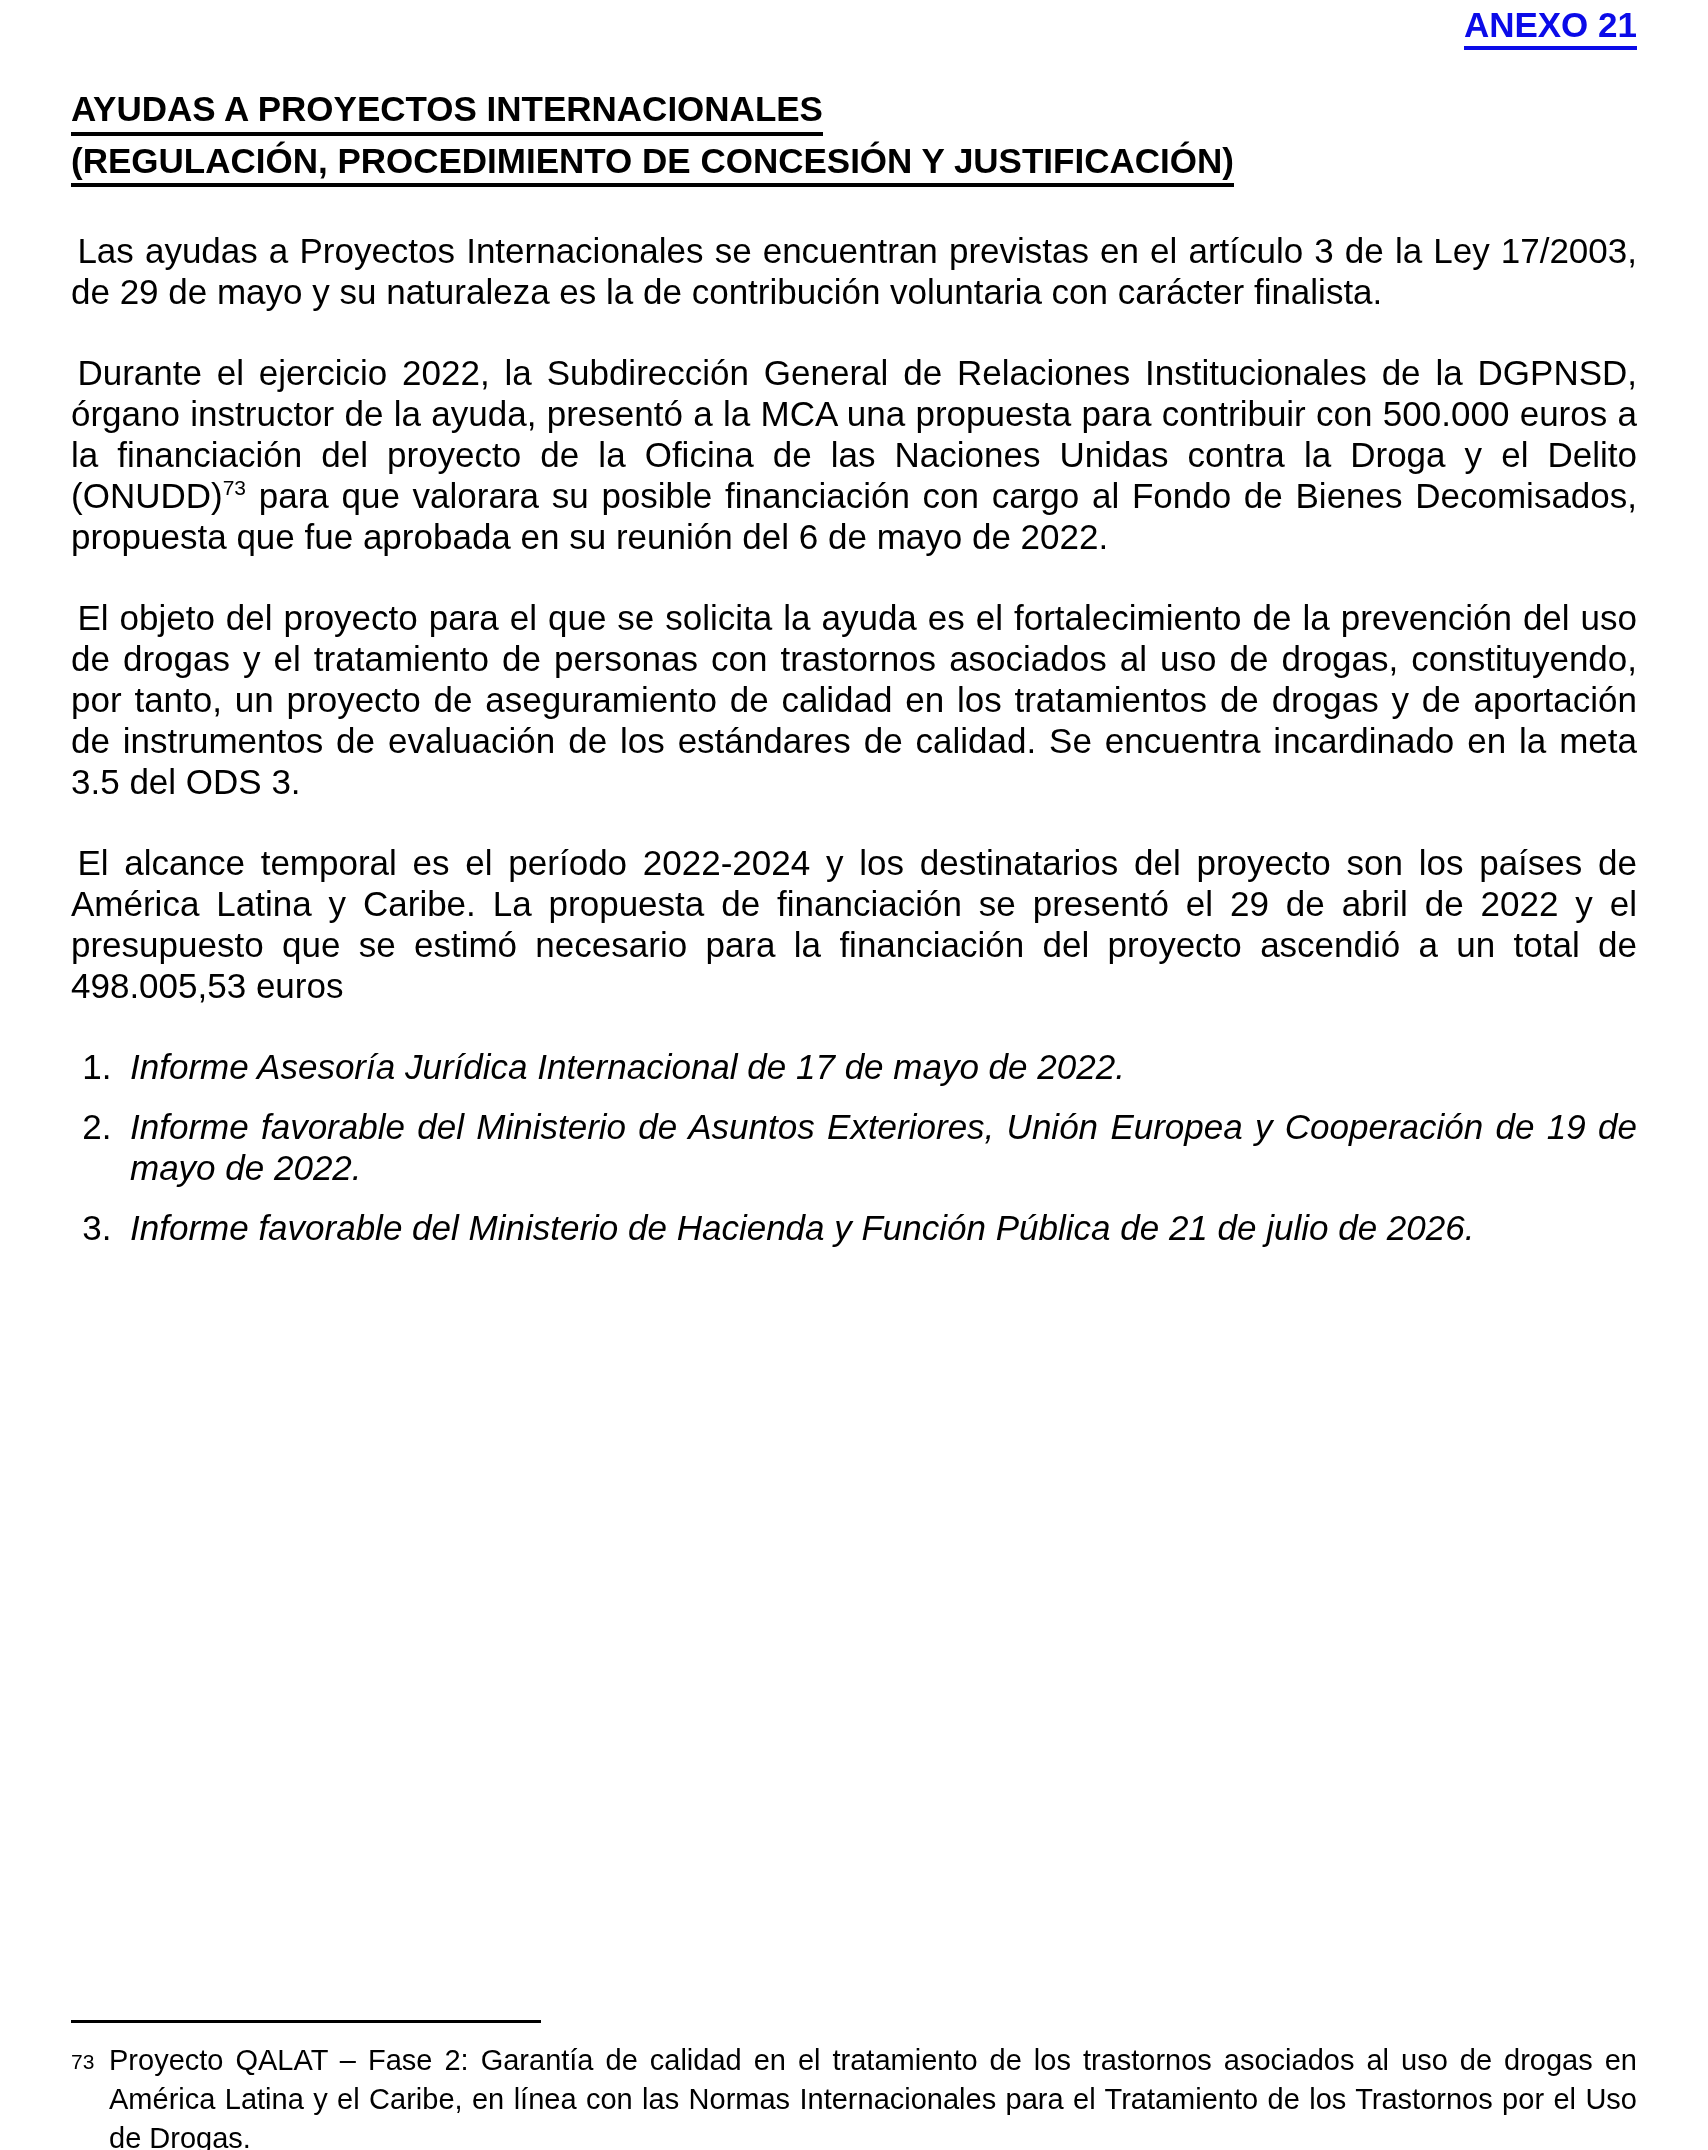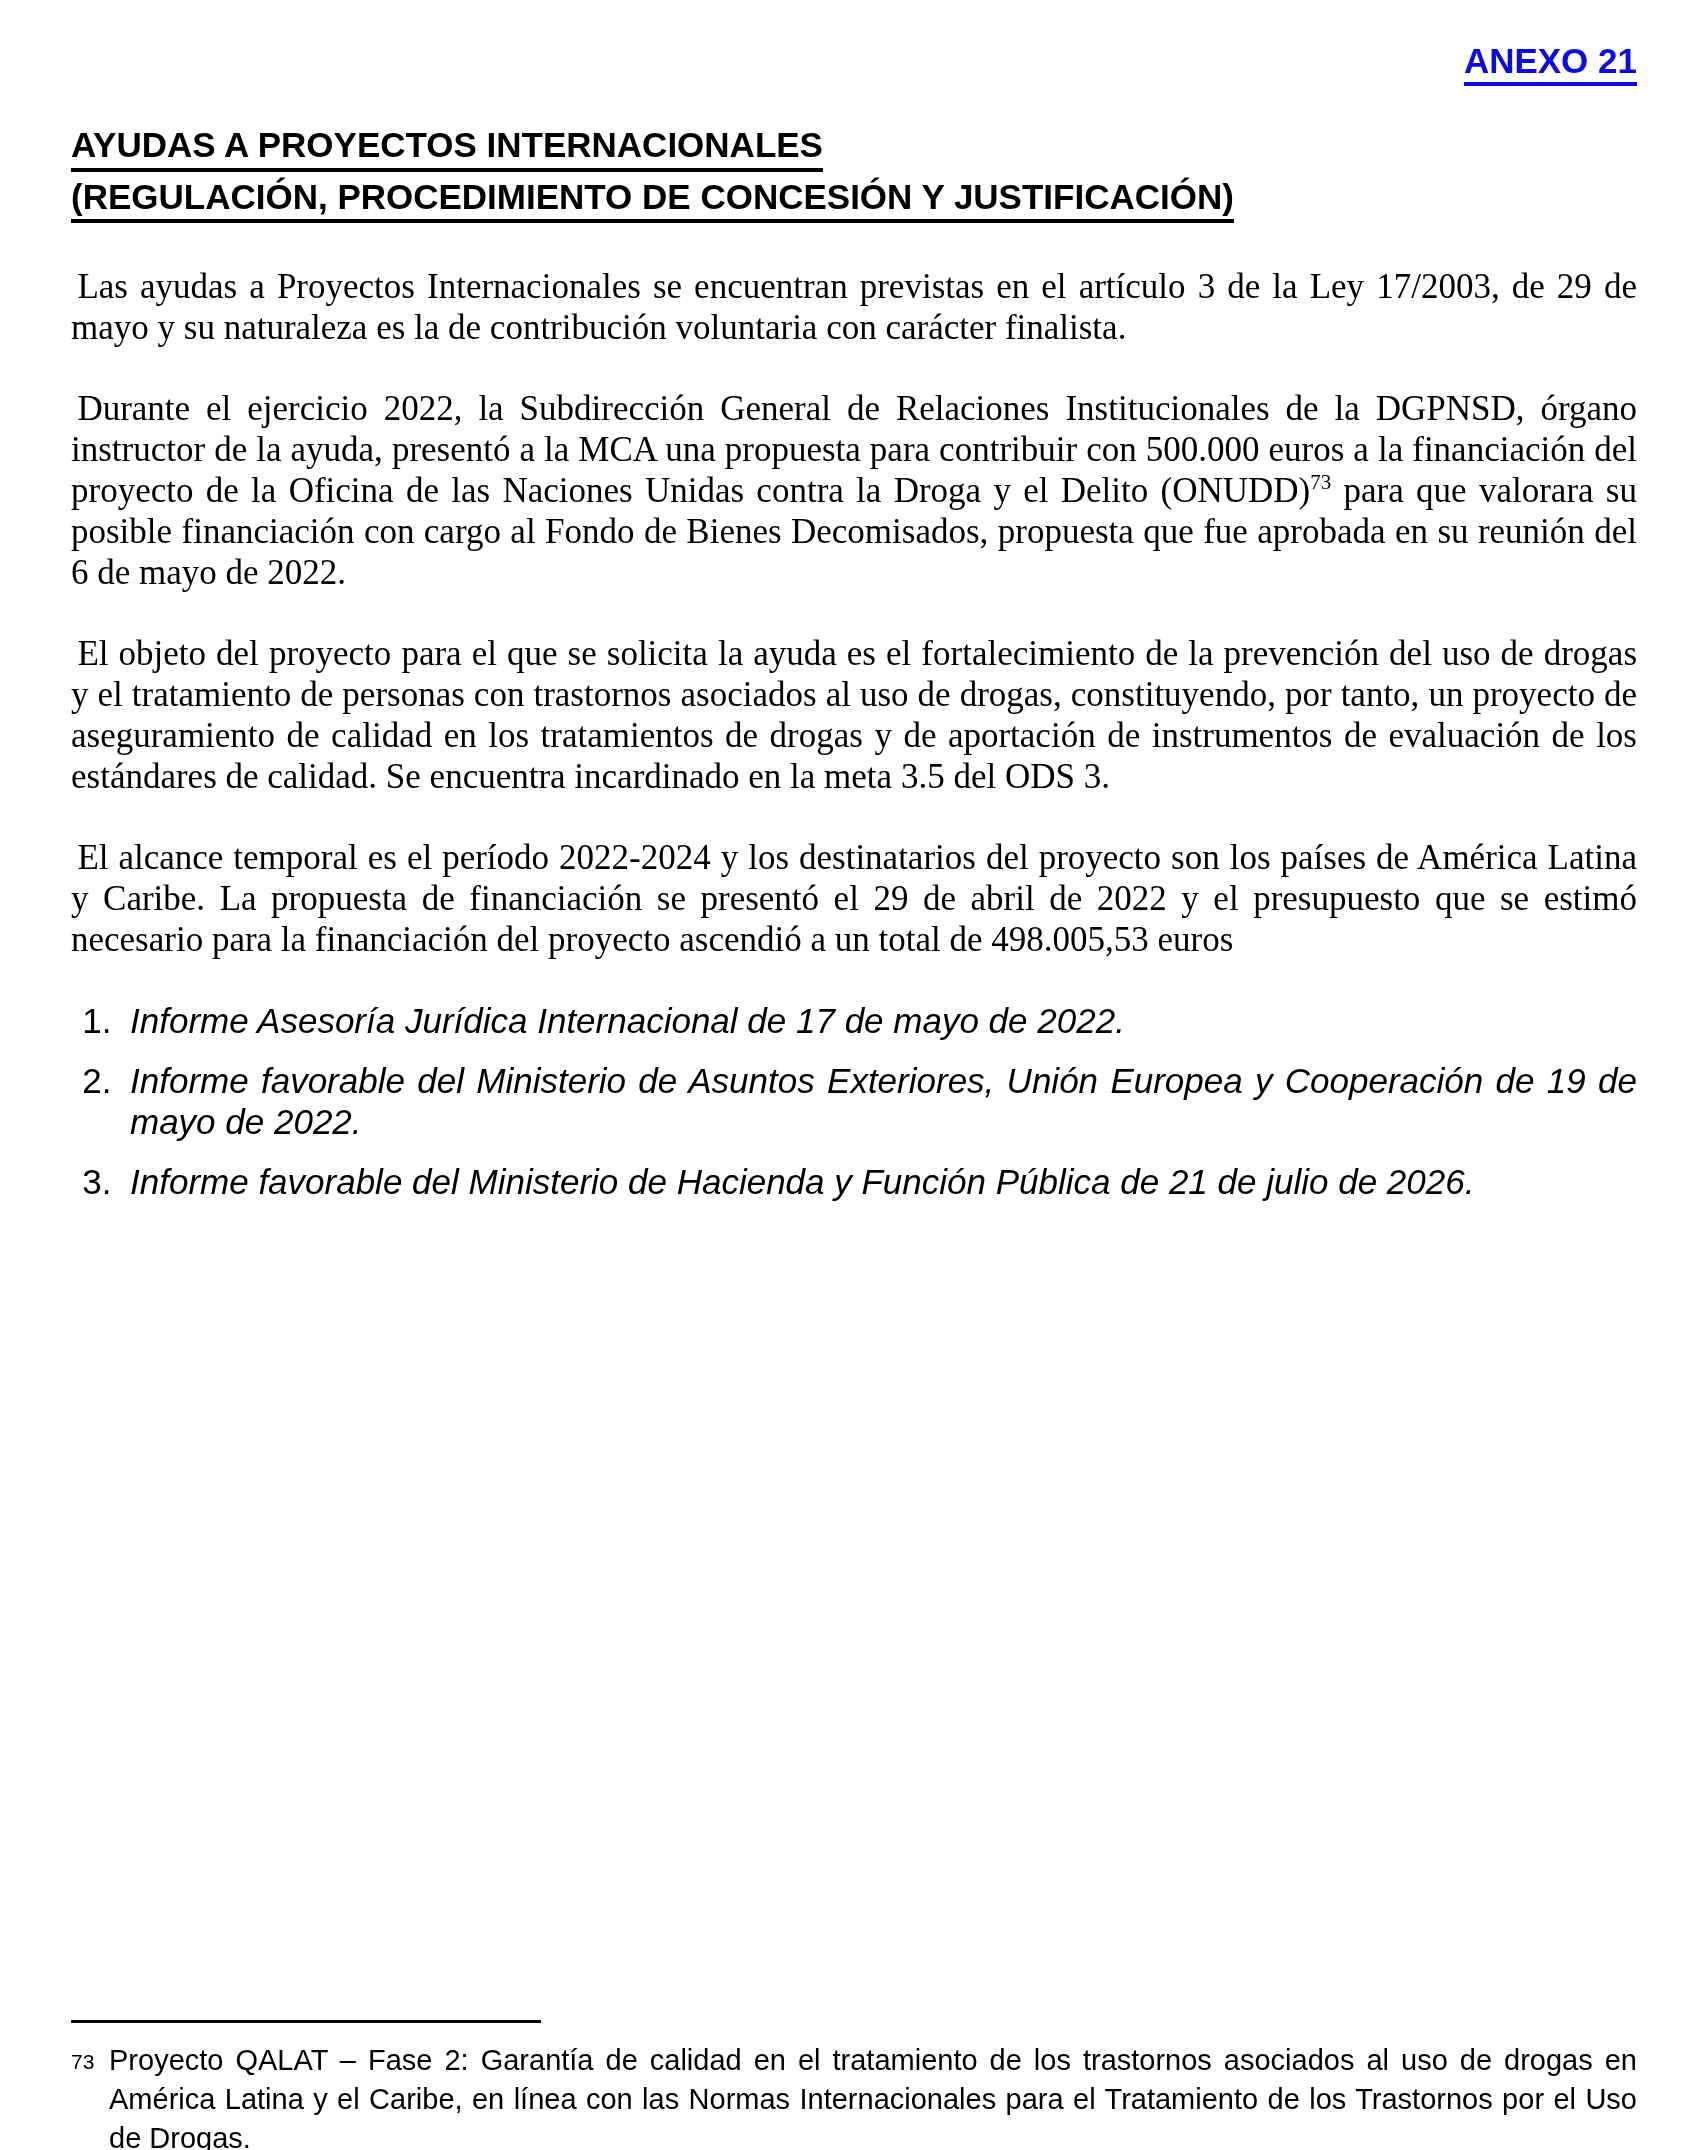--- a/index.html
+++ b/index.html
@@ -16,21 +16,20 @@
     color: #000000;
     box-sizing: border-box;
     padding: 4.8px 72px 0 71px;
     overflow: hidden;
   }
   .annex {
     text-align: right;
     font-size: 35px;
     font-weight: bold;
     line-height: 40px;
-    margin-top: 36px;
   }
   .annex .u {
     display: inline-block;
     border-bottom: 4.8px solid currentColor;
     padding-bottom: 1.6px;
   }
   .title {
     margin-top: 39px;
     text-align: left;
     font-size: 35px;
@@ -48,21 +47,20 @@
     padding-bottom: 2.4px;
   }
   .body-text {
     font-size: 35px;
     line-height: 41px;
   }
   .body-text p {
     margin: 40px 0 0 0;
     text-align: justify;
     text-indent: 6.4px;
-    font-family: Liberation Serif, serif;
   }
   .body-text p:first-child {
     margin-top: 43px;
   }
   sup.inline-sup {
     font-size: 21px;
     line-height: 0;
     vertical-align: super;
   }
   .list {

